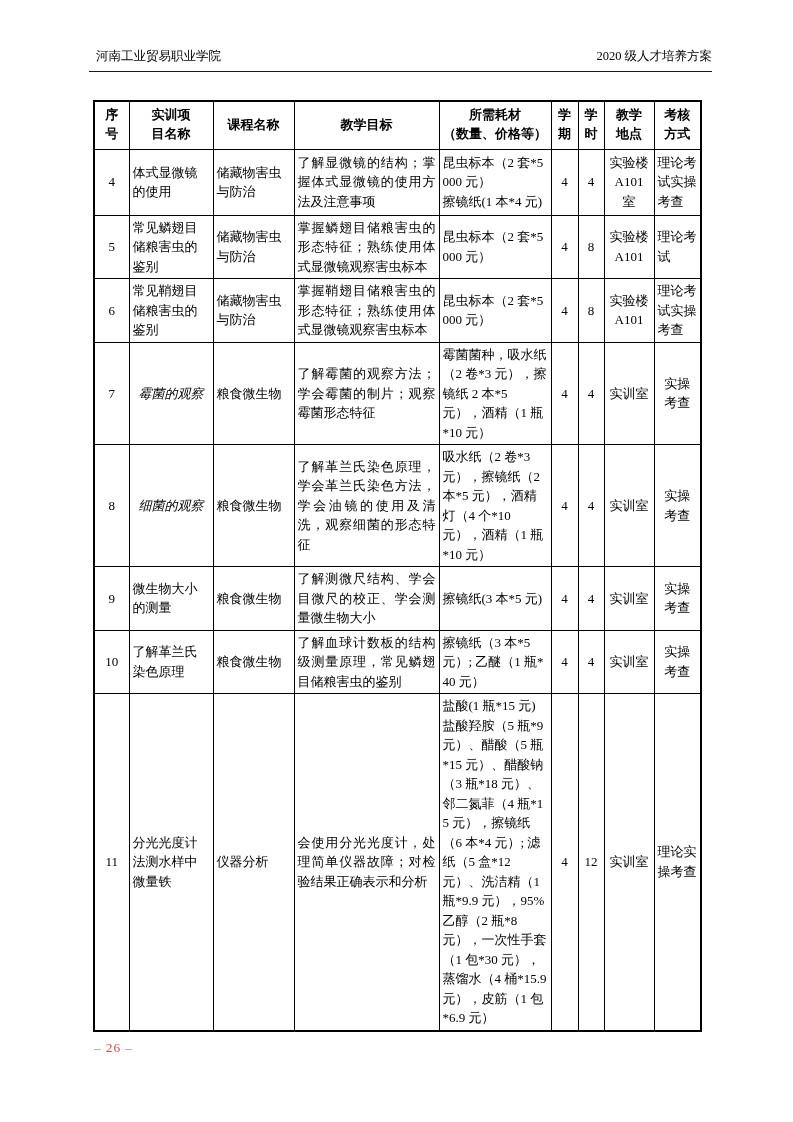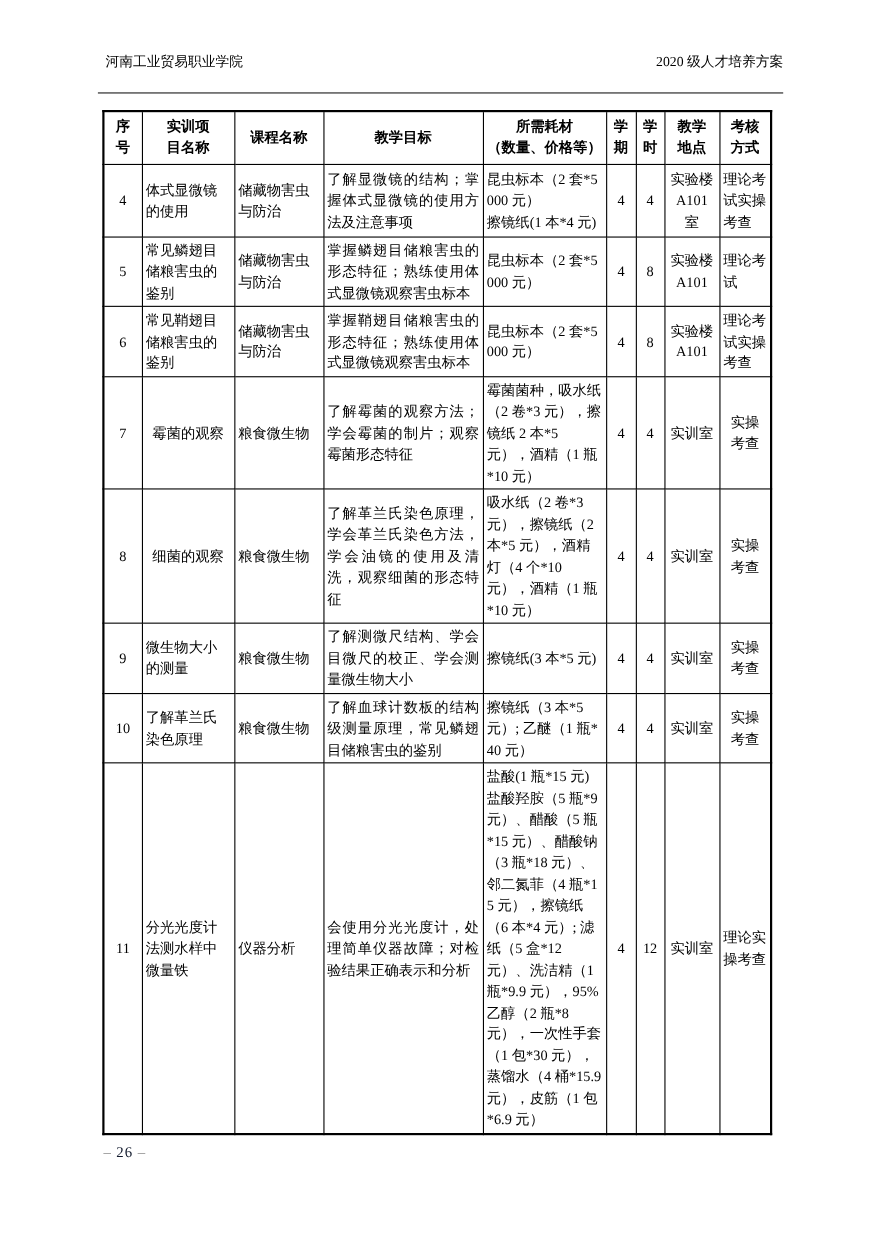--- a/index.html
+++ b/index.html
@@ -19,21 +19,21 @@
     position: absolute;
     left: 89px;
     right: 81px;
     top: 48px;
     display: flex;
     justify-content: space-between;
     align-items: flex-end;
     font-size: 12.5px;
     line-height: 1.3;
     border-bottom: 1.5px solid #1a1a1a;
-    padding-bottom: 20px;
+    padding-bottom: 7px;
   }
   .doc-header .hd-left { padding-left: 7px; }
   
   table.plan {
     position: absolute;
     left: 93px;
     top: 100px;
     width: 607px;
     border-collapse: collapse;
     table-layout: fixed;
@@ -67,31 +67,31 @@
   tr.r7 { height: 58px; }
   tr.r8 { height: 322px; }
   td.c-num, td.c-sem, td.c-hours { text-align: center; }
   td.c-loc { text-align: center; padding: 2px 2px; margin-left: 16px; }
   td.c-assess { text-align: center; padding: 2px 2px; }
   td.c-project { text-align: left; margin-left: 20px; }
   td.c-course { text-align: left; }
   td.c-objective { text-align: justify; text-justify: inter-ideograph; padding: 2px 4px; }
   td.c-materials { text-align: left; padding: 2px 4px; }
   .ta-l { text-align: left !important; }
-  .ta-c { text-align: center !important; }
+  .ta-c { text-align: center !important; font-style: italic; }
   
   .doc-footer {
     position: absolute;
     left: 90px;
     top: 1040px;
     font-size: 13.5px;
     letter-spacing: 1px;
   }
   .doc-footer .dash { color: #8a8a8a; padding: 0 4px; }
-  .doc-footer .pgnum { color: #0f172a; }
+  .doc-footer .pgnum { color: #ef4444; }
 </style>
 </head>
 <body>
 
 <div class="page">
 
   <div class="doc-header">
     <span class="hd-left">河南工业贸易职业学院</span>
     <span class="hd-right">2020 级人才培养方案</span>
   </div>

